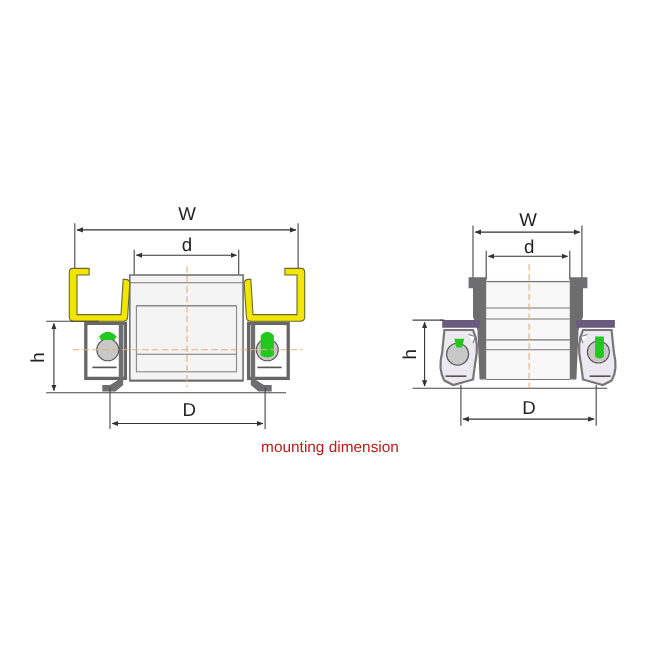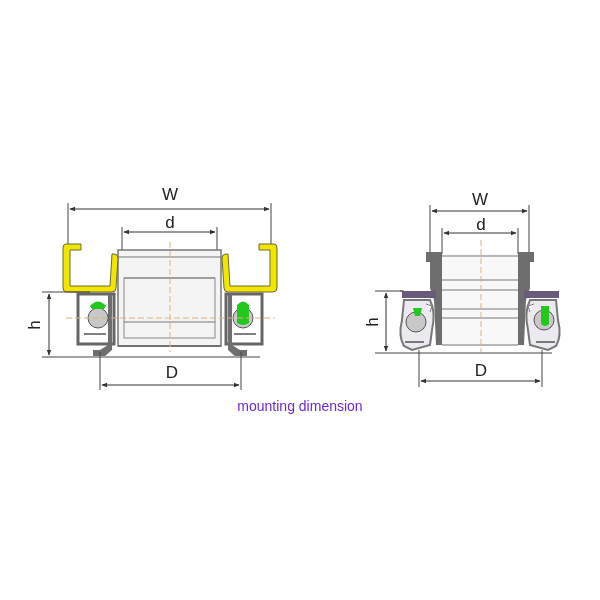--- a/index.html
+++ b/index.html
@@ -1,21 +1,21 @@
 <!DOCTYPE html>
 <html><head>
   <meta charset="utf-8">
   <style>
     html, body { margin: 0; padding: 0; background: #ffffff; }
     body { width: 600px; height: 600px; position: relative; overflow: hidden; font-family: "Liberation Sans", sans-serif; }
     svg.diagram { position: absolute; left: 0; top: 0; }
     .dim-label { font-family: "Liberation Sans", sans-serif; font-size: 17px; fill: #222; }
     .caption {
       position: absolute; left: 0; width: 600px; top: 398px;
-      text-align: center; font-size: 14px; color: #6d28d9;
+      text-align: center; font-size: 14px; color: #b91c1c;
       font-family: "Liberation Sans", sans-serif;
     }
   </style>
 </head>
 <body>
 
 <svg class="diagram" width="600" height="600" viewBox="0 0 600 600">
   <defs>
     <marker id="arr" viewBox="0 0 10 10" refX="9" refY="5" markerWidth="6" markerHeight="6" orient="auto-start-reverse">
       <path d="M0,1 L10,5 L0,9 z" fill="#333"></path>

